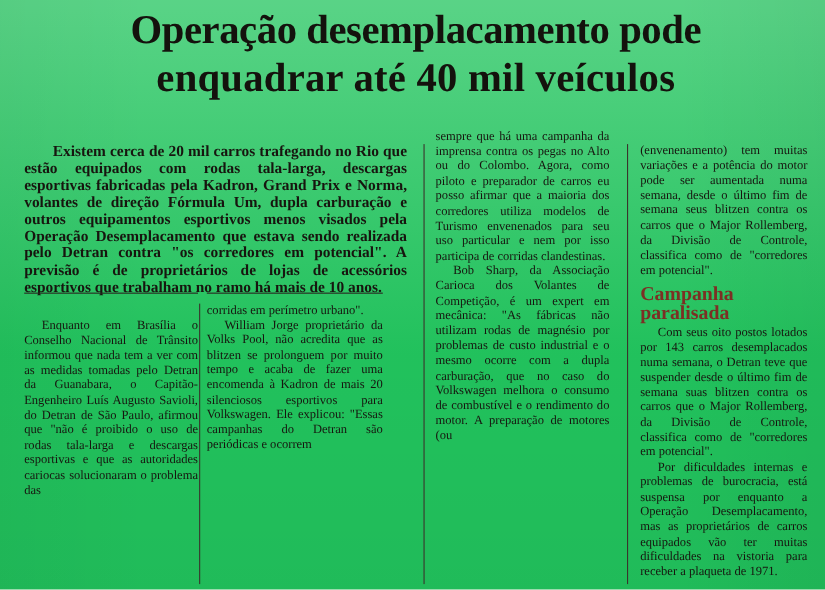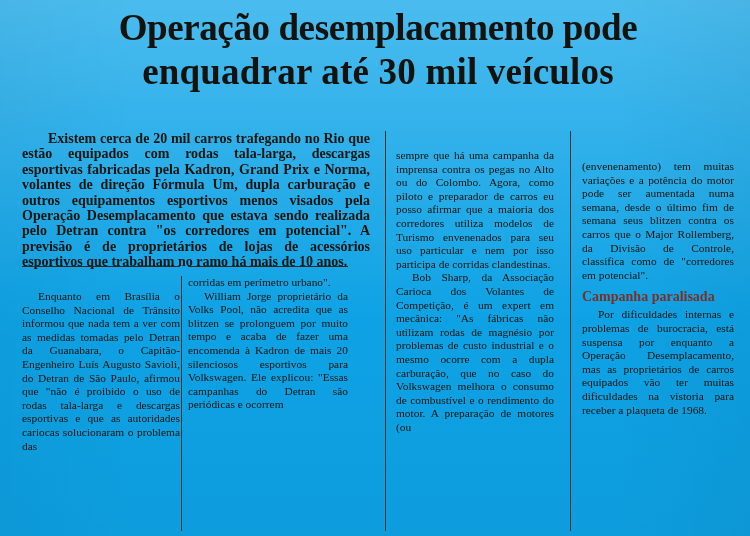--- a/index.html
+++ b/index.html
@@ -4,21 +4,21 @@
 <style>
   html, body {
     margin: 0;
     padding: 0;
     background: #f4f1ea;
   }
   .page {
     position: relative;
     width: 750px;
     height: 536px;
-    background: #0ea5e9;
+    background: #22c55e;
     overflow: hidden;
     font-family: "Liberation Serif", serif;
     color: #17150f;
   }
   
   .paper-tex {
     position: absolute;
     inset: 0;
     background:
       linear-gradient(90deg, rgba(0,0,0,0.03) 0%, rgba(0,0,0,0) 18%, rgba(0,0,0,0) 82%, rgba(0,0,0,0.04) 100%),
@@ -67,27 +67,27 @@
   }
   .col p {
     margin: 0 0 0 0;
     text-indent: 16px;
   }
   .col p.noind { text-indent: 0; }
   .col p + p { margin-top: 0; }
 
   .c1 { left: 22px;  top: 290px; width: 158px; }
   .c2 { left: 188px; top: 276px; width: 160px; }
-  .c3 { left: 396px; top: 149px; width: 158px; }
-  .c4 { left: 582px; top: 131px; width: 152px; margin-top: 29px; }
+  .c3 { left: 396px; top: 118px; width: 158px; }
+  .c4 { left: 582px; top: 131px; width: 152px; }
 
   .subhead {
     font-family: "Liberation Serif", serif;
     font-weight: bold;
-    font-size: 14px;
+    font-size: 18px;
     line-height: 17px;
     margin: 6px 0 3px 0;
     text-indent: 0;
     color: #141209;
   }
   .subhead.red {
     color: #7c2f24;
   }
   .vrule {
     position: absolute;
@@ -96,21 +96,21 @@
   }
 </style>
 </head>
 <body>
 
 <div class="page">
   <div class="paper-tex"></div>
 
   <div class="headline">
     <span>Operação desemplacamento pode</span>
-    <span class="l2">enquadrar até 30 mil veículos</span>
+    <span class="l2">enquadrar até 40 mil veículos</span>
   </div>
 
   <div class="lead">Existem cerca de 20 mil carros trafegando no Rio que estão equipados com rodas tala-larga, descargas esportivas fabricadas pela Kadron, Grand Prix e Norma, volantes de direção Fórmula Um, dupla carburação e outros equipamentos esportivos menos visados pela Operação Desemplacamento que estava sendo realizada pelo Detran contra "os corredores em potencial". A previsão é de proprietários de lojas de acessórios esportivos que trabalham no ramo há mais de 10 anos.</div>
 
   <div class="rule" style="left:22px; top:266px; width:158px;"></div>
   <div class="rule" style="left:188px; top:266px; width:160px;"></div>
 
   <div class="vrule" style="left:181px; top:276px; height:255px;"></div>
   <div class="vrule" style="left:385px; top:131px; height:400px;"></div>
   <div class="vrule" style="left:570px; top:131px; height:400px;"></div>
@@ -125,15 +125,16 @@
   </div>
 
   <div class="col c3">
     <p class="noind">sempre que há uma campanha da imprensa contra os pegas no Alto ou do Colombo. Agora, como piloto e preparador de carros eu posso afirmar que a maioria dos corredores utiliza modelos de Turismo envenenados para seu uso particular e nem por isso participa de corridas clandestinas.</p>
     <p>Bob Sharp, da Associação Carioca dos Volantes de Competição, é um expert em mecânica: "As fábricas não utilizam rodas de magnésio por problemas de custo industrial e o mesmo ocorre com a dupla carburação, que no caso do Volkswagen melhora o consumo de combustível e o rendimento do motor. A preparação de motores (ou</p>
   </div>
 
   <div class="col c4">
     <p class="noind">(envenenamento) tem muitas variações e a potência do motor pode ser aumentada numa semana, desde o último fim de semana seus blitzen contra os carros que o Major Rollemberg, da Divisão de Controle, classifica como de "corredores em potencial".</p>
     <div class="subhead red">Campanha paralisada</div>
-    <p>Por dificuldades internas e problemas de burocracia, está suspensa por enquanto a Operação Desemplacamento, mas as proprietários de carros equipados vão ter muitas dificuldades na vistoria para receber a plaqueta de 1968.</p>
+    <p>Com seus oito postos lotados por 143 carros desemplacados numa semana, o Detran teve que suspender desde o último fim de semana suas blitzen contra os carros que o Major Rollemberg, da Divisão de Controle, classifica como de "corredores em potencial".</p>
+    <p>Por dificuldades internas e problemas de burocracia, está suspensa por enquanto a Operação Desemplacamento, mas as proprietários de carros equipados vão ter muitas dificuldades na vistoria para receber a plaqueta de 1971.</p>
   </div>
 </div>
 
 </body></html>

